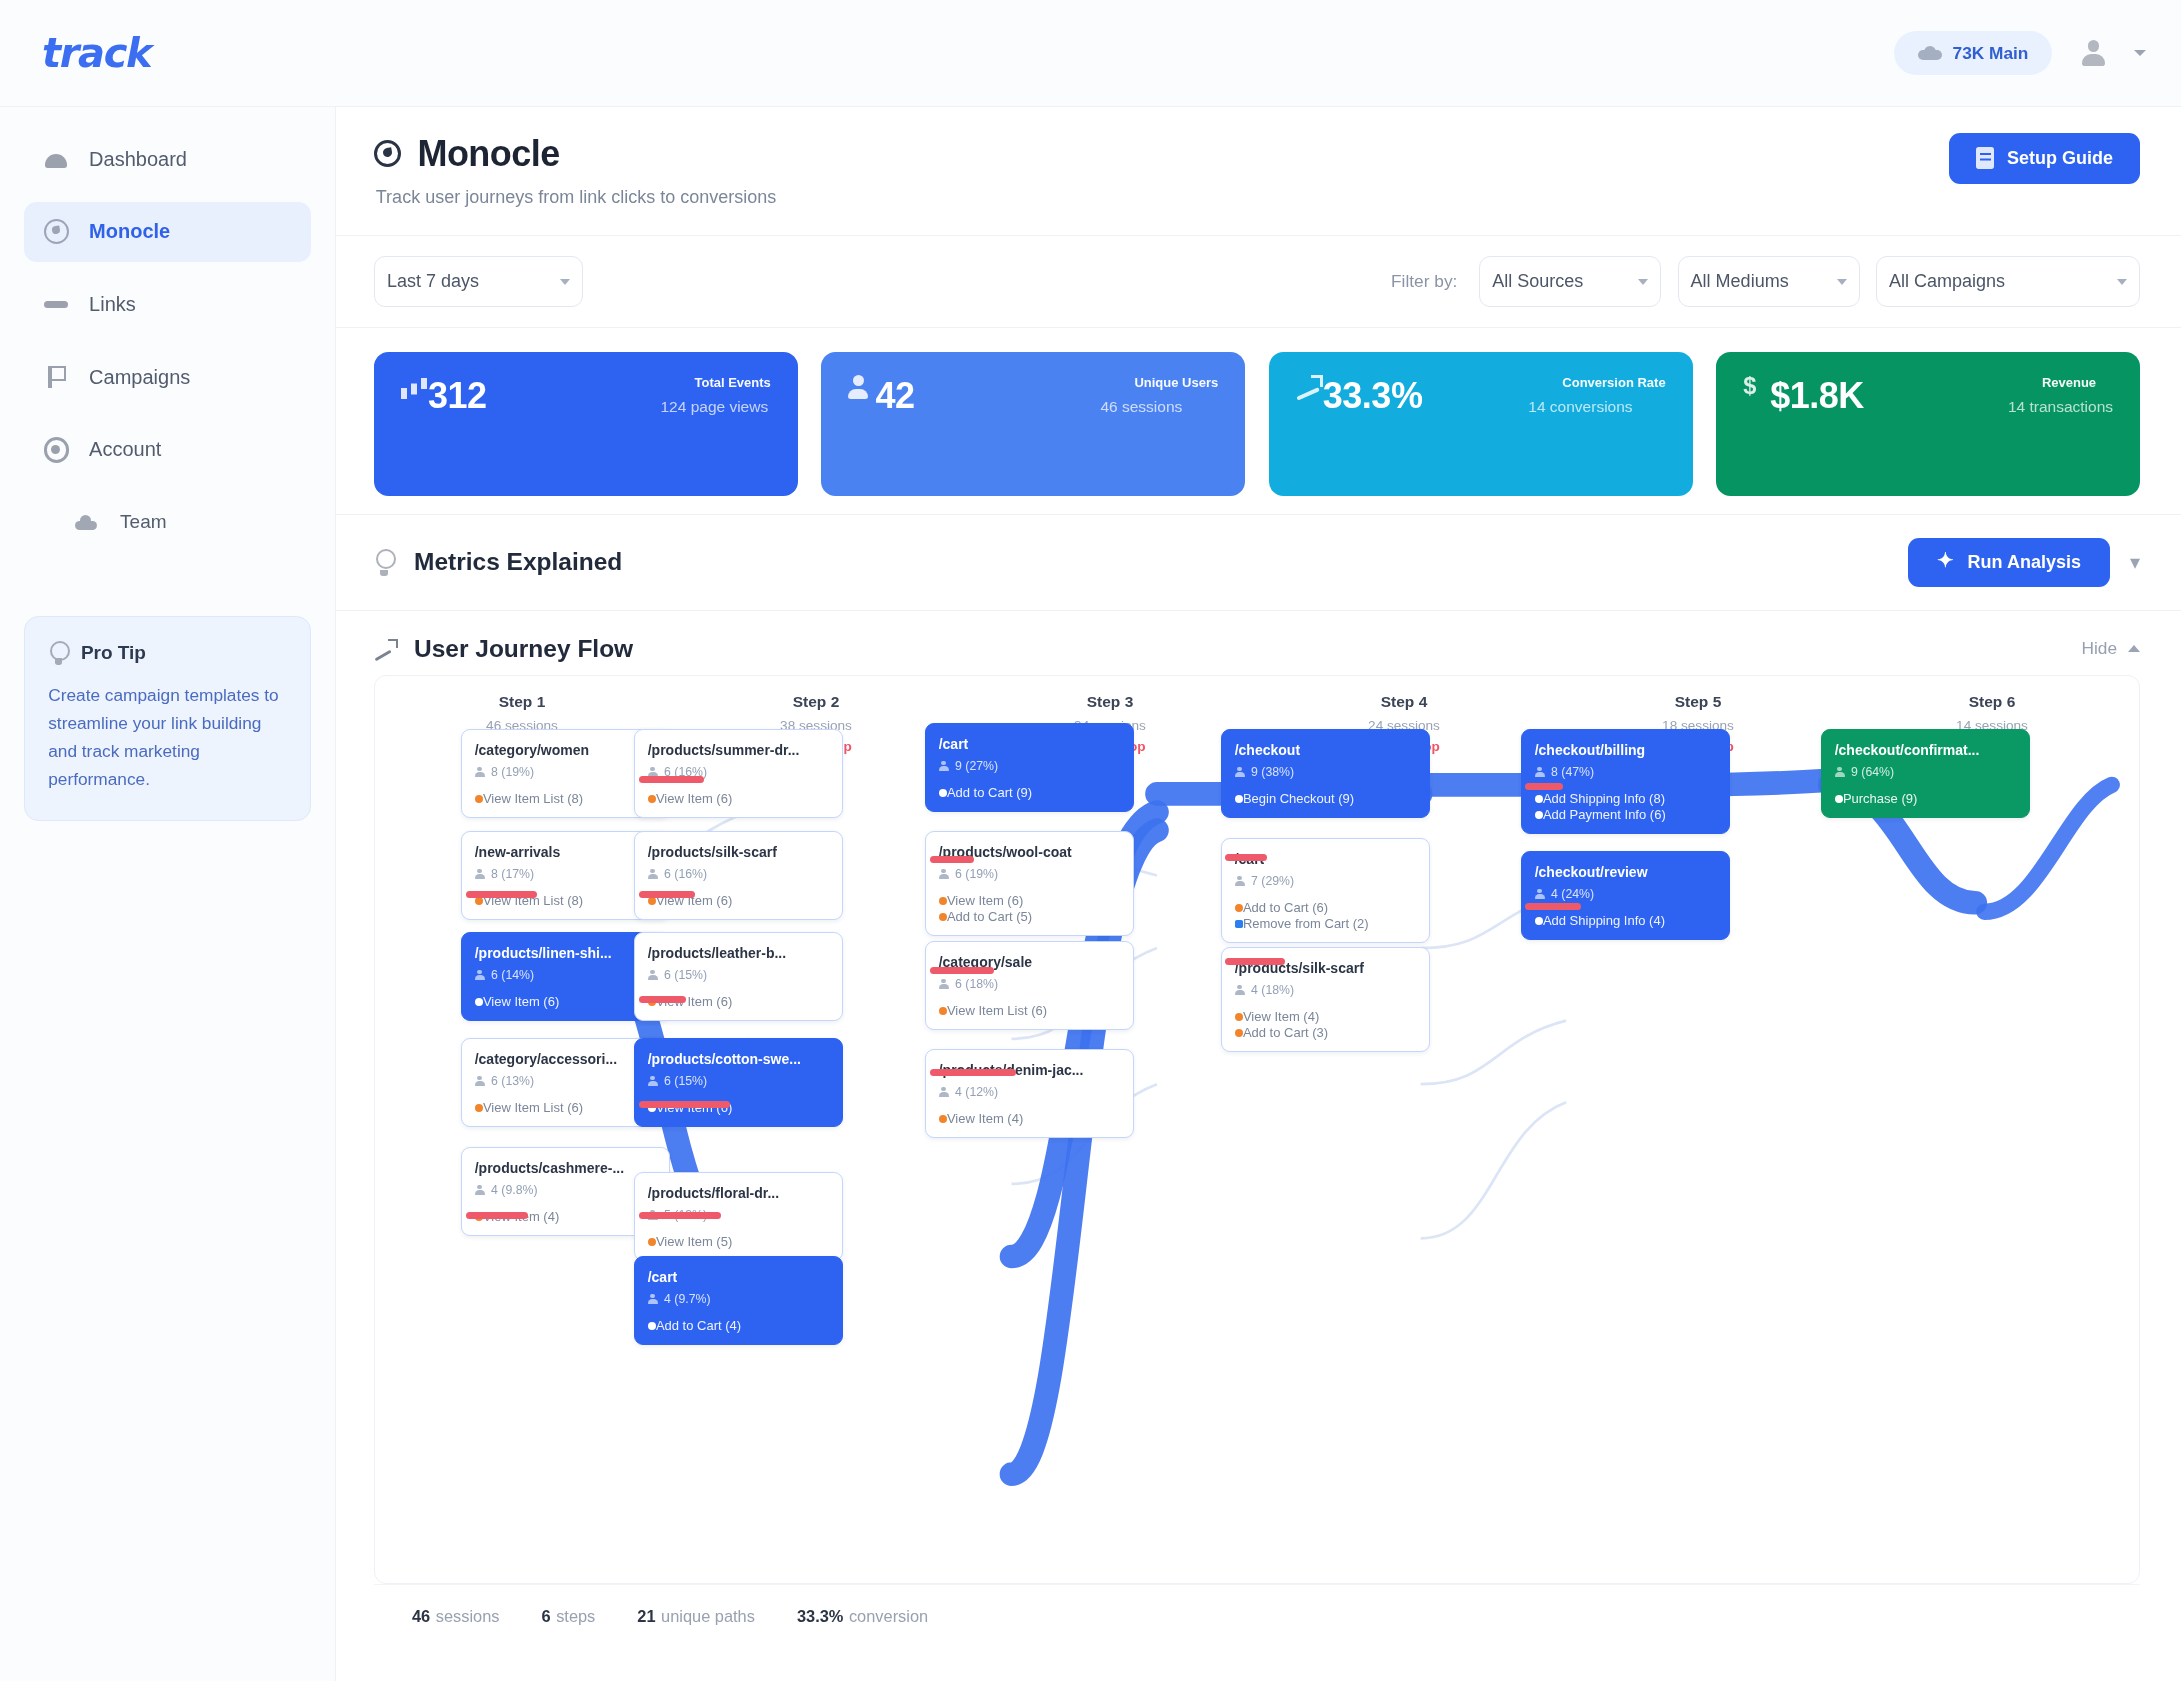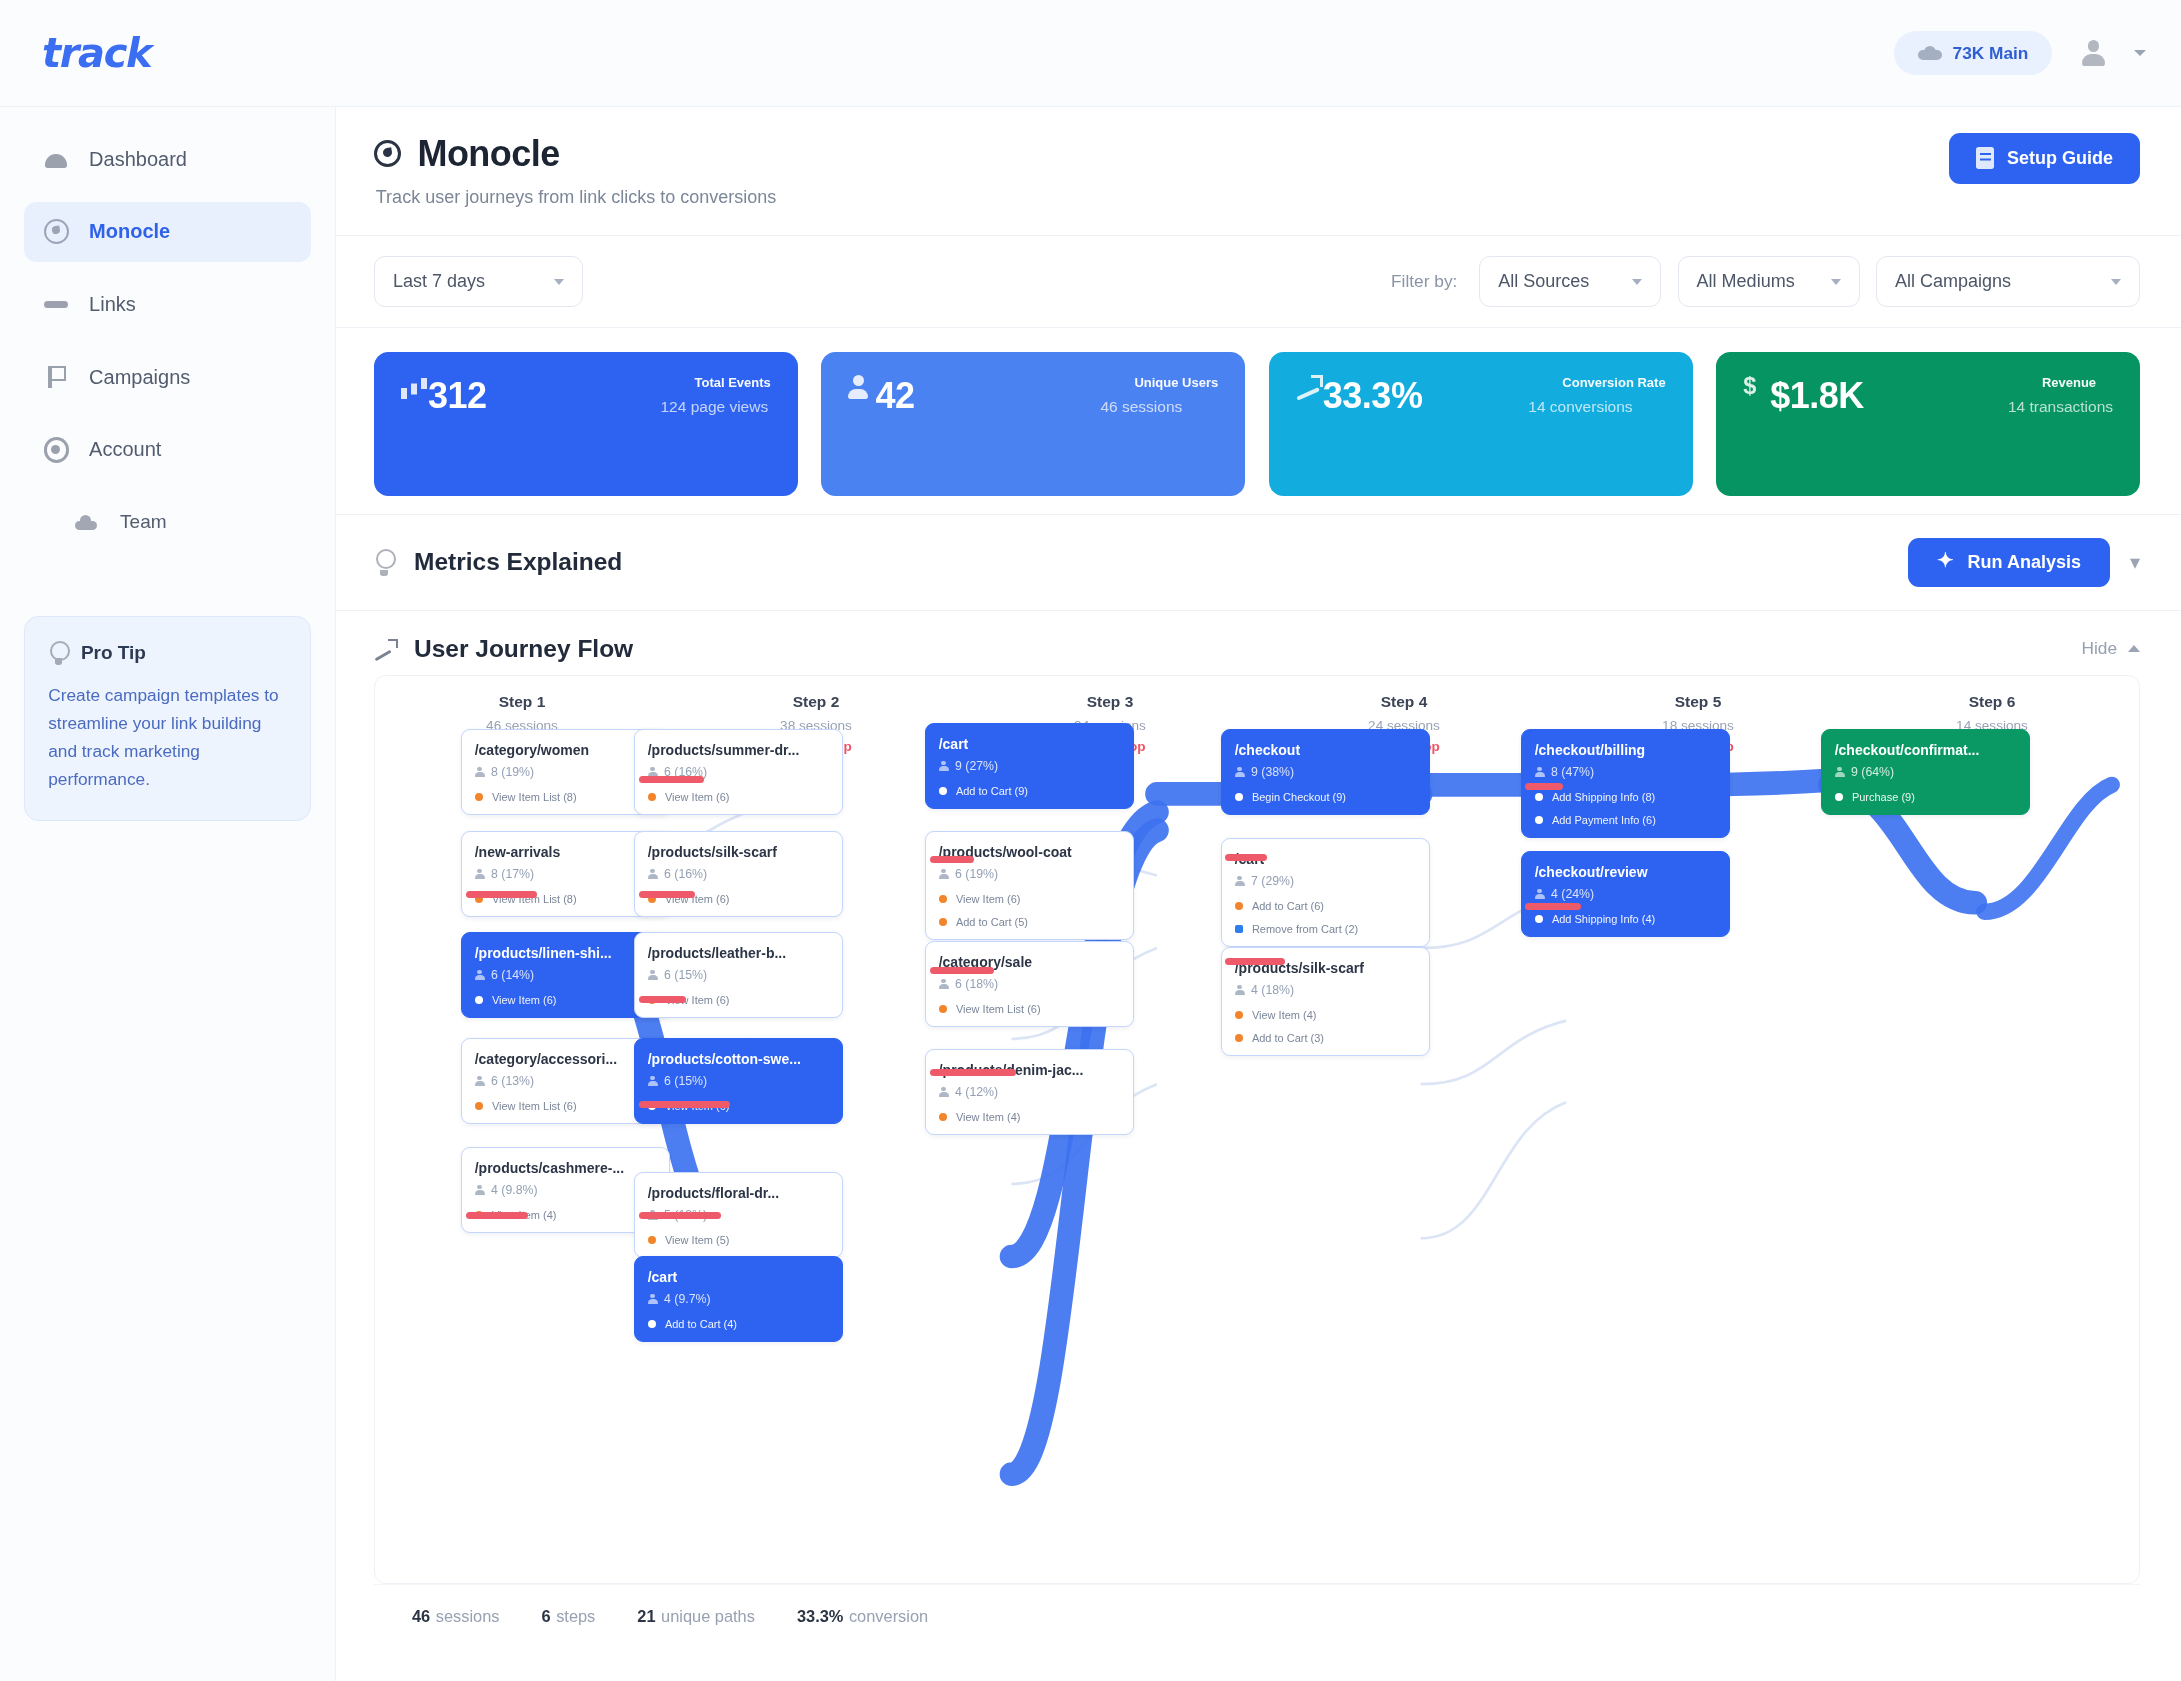--- a/index.html
+++ b/index.html
@@ -160,21 +160,21 @@
   }
 
   .filterbar {
     border-top: 0.9px solid #eef1f6; border-bottom: 0.9px solid #eef1f6;
     padding: 20px 42px 20px 38px;
     display:flex; align-items:center; justify-content: space-between;
   }
   .select {
     display:flex; align-items:center; justify-content: space-between;
     background:#fff; border:0.9px solid #e3e8f0; border-radius: 11px;
-    height: 51px; padding: 0 18px; font-size: 18px; color:#4c5667;
+    height: 51px; padding: 0 12px; font-size: 18px; color:#4c5667;
     min-width: 182px; cursor: pointer;
   }
   .select .cv {
     width:0;height:0;border-left:5.5px solid transparent;border-right:5.5px solid transparent;
     border-top:6.4px solid #a6b0c0; margin-left: 20px;
   }
   .filters-right { display:flex; align-items:center; gap: 16.4px; }
   .filter-label { font-size: 17.3px; color:#8a94a6; margin-right: 5.5px; }
 
   
@@ -267,22 +267,22 @@
   .node.green { background:#0a9965; border-color:#0a9965; }
   .node-path { font-size: 14px; font-weight: 600; color:#2c3546; white-space: nowrap; overflow: hidden; text-overflow: ellipsis; }
   .node.blue .node-path, .node.green .node-path { color:#fff; }
   .node-count { font-size: 12.3px; color:#93a0b4; margin-top: 6.4px; display:flex; align-items:center; gap:6.4px; }
   .node.blue .node-count, .node.green .node-count { color: rgba(255,255,255,.82); }
   .node-count .u { width:10px; height:10px; position:relative; display:inline-block; opacity:.75; }
   .node-count .u:before { content:""; position:absolute; left:2.7px; top:0; width:4.5px;height:4.5px;border-radius:50%;background:currentColor; }
   .node-count .u:after { content:""; position:absolute; left:0; bottom:0; width:10px;height:4.5px;border-radius:4.5px 4.5px 0.9px 0.9px;background:currentColor; }
   .node-events { margin-top: 12.7px; }
   .node-ev {
-    display:flex; align-items:center; gap: 9px;
-    font-size: 11px; color:#7b8699; margin-top: 11px;
+    display:flex; align-items:center; gap: 0;
+    font-size: 13px; color:#7b8699; margin-top: 1px;
   }
   .node.blue .node-ev, .node.green .node-ev { color: rgba(255,255,255,.92); }
   .ev-dot { width: 8.2px; height: 8.2px; border-radius:50%; background:#f2852c; flex:0 0 8.2px; }
   .node.blue .ev-dot, .node.green .ev-dot { background:#ffffff; }
   .ev-dot.sq { border-radius: 1.8px; background:#2d7ff0; }
   .ev-label { white-space: nowrap; overflow: hidden; text-overflow: ellipsis; }
   .node-badge {
     position:absolute; right: 9px; top: 10px; width: 13.6px; height:13.6px;
     border-radius:50%; background: rgba(255,255,255,.35);
     font-size: 9px; color:#fff; text-align:center; line-height:13.6px; font-weight:700;

